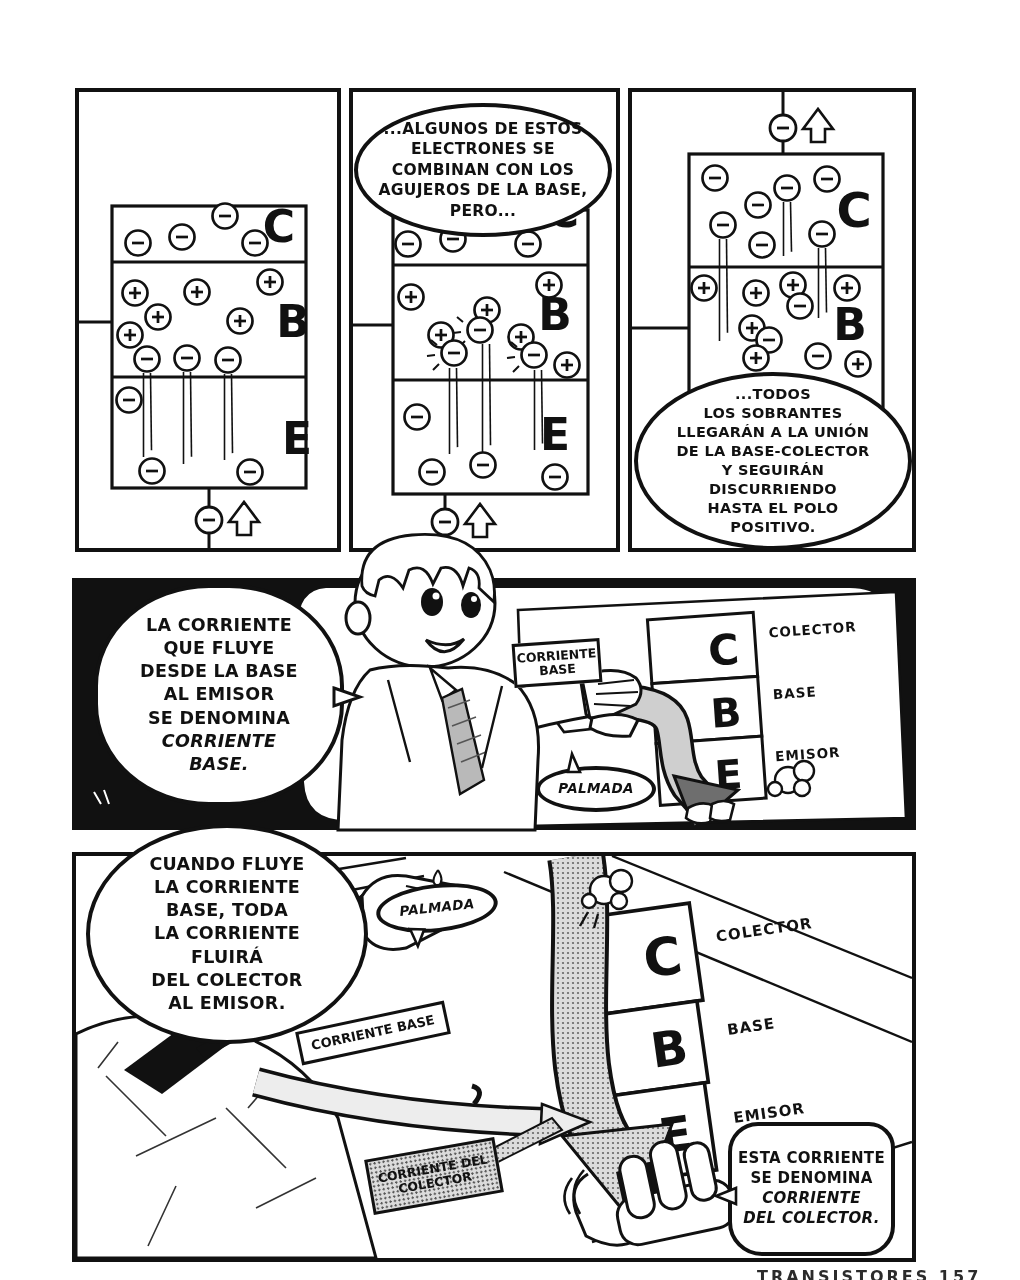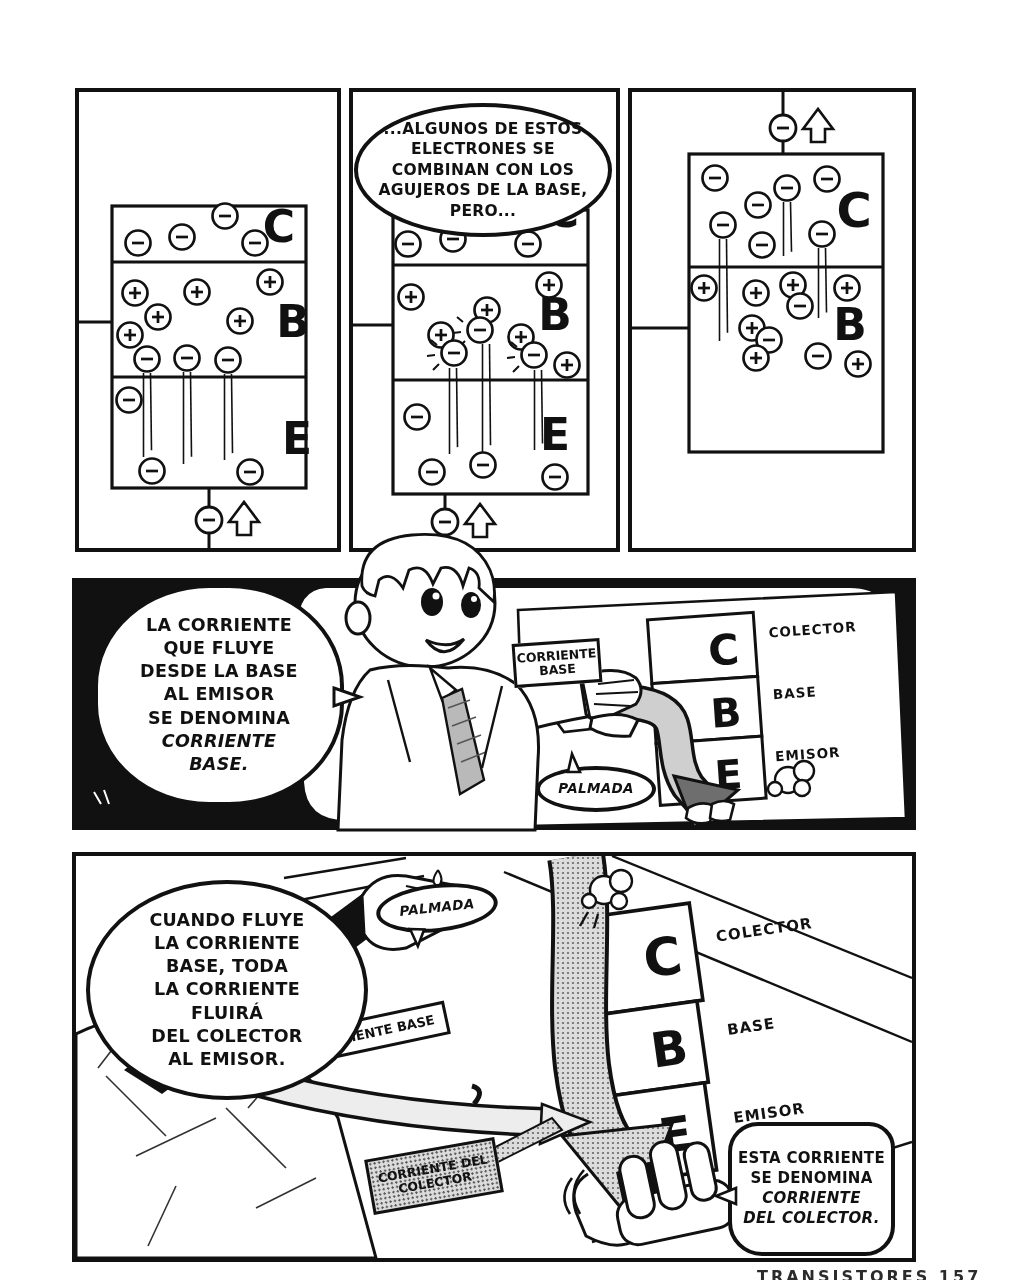--- a/index.html
+++ b/index.html
@@ -459,20 +459,30 @@
 
 
   <div class="bubble ell" style="left:354px;top:103px;width:258px;height:134px;">
     <span class="txt" style="font-size:15.5px;">...ALGUNOS DE ESTOS
 ELECTRONES SE
 COMBINAN CON LOS
 AGUJEROS DE LA BASE,
 PERO...</span>
   </div>
 
+  <div class="bubble ell" style="left:634px;top:372px;width:278px;height:178px;">
+    <span class="txt" style="font-size:14.5px;">...TODOS
+LOS SOBRANTES
+LLEGARÁN A LA UNIÓN
+DE LA BASE-COLECTOR
+Y SEGUIRÁN
+DISCURRIENDO
+HASTA EL POLO
+POSITIVO.</span>
+  </div>
 
   <div class="bubble blob" style="left:94px;top:584px;width:250px;height:222px;">
     <span class="txt" style="font-size:17.5px;">LA CORRIENTE
 QUE FLUYE
 DESDE LA BASE
 AL EMISOR
 SE DENOMINA</span>
     <span class="txt it" style="font-size:17.5px;">CORRIENTE
 BASE.</span>
     <svg class="tail" style="right:-20px;top:46%;" width="26" height="22">
@@ -485,21 +495,21 @@
 BASE</span>
   </div>
 
   <div class="bubble ell" style="left:536px;top:766px;width:120px;height:46px;z-index:32;">
     <span class="txt it" style="font-size:13.5px;">PALMADA</span>
     <svg class="tail" style="left:24px;top:-16px;" width="20" height="18">
       <polygon points="4,18 16,18 8,0" fill="#fff" stroke="#111" stroke-width="2.6"></polygon>
     </svg>
   </div>
 
-  <div class="bubble ell" style="left:86px;top:880px;width:282px;height:220px;">
+  <div class="bubble ell" style="left:86px;top:824px;width:282px;height:220px;">
     <span class="txt" style="font-size:17.5px;">CUANDO FLUYE
 LA CORRIENTE
 BASE, TODA
 LA CORRIENTE
 FLUIRÁ
 DEL COLECTOR
 AL EMISOR.</span>
   </div>
 
   <div class="bubble ell" style="left:376px;top:884px;width:122px;height:48px;transform:rotate(-6deg);z-index:32;">

